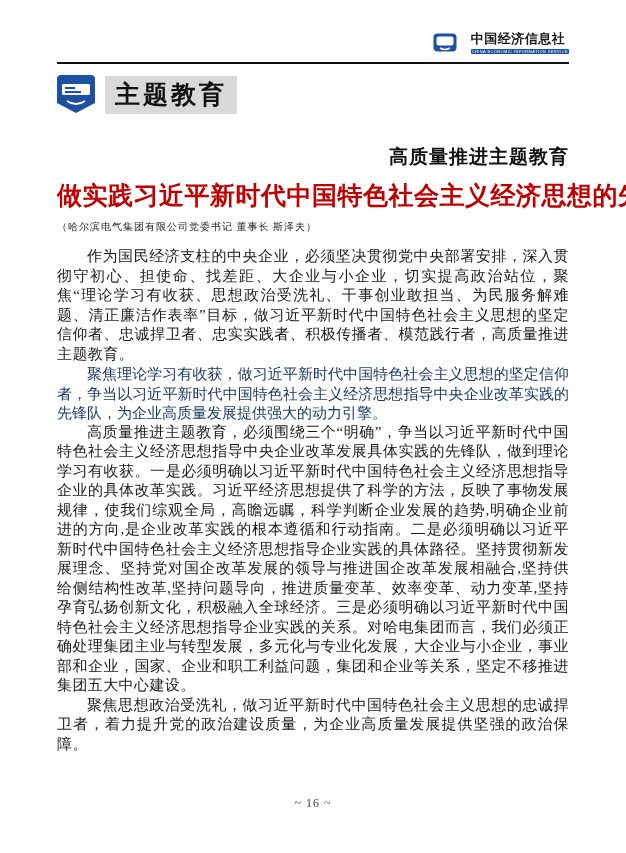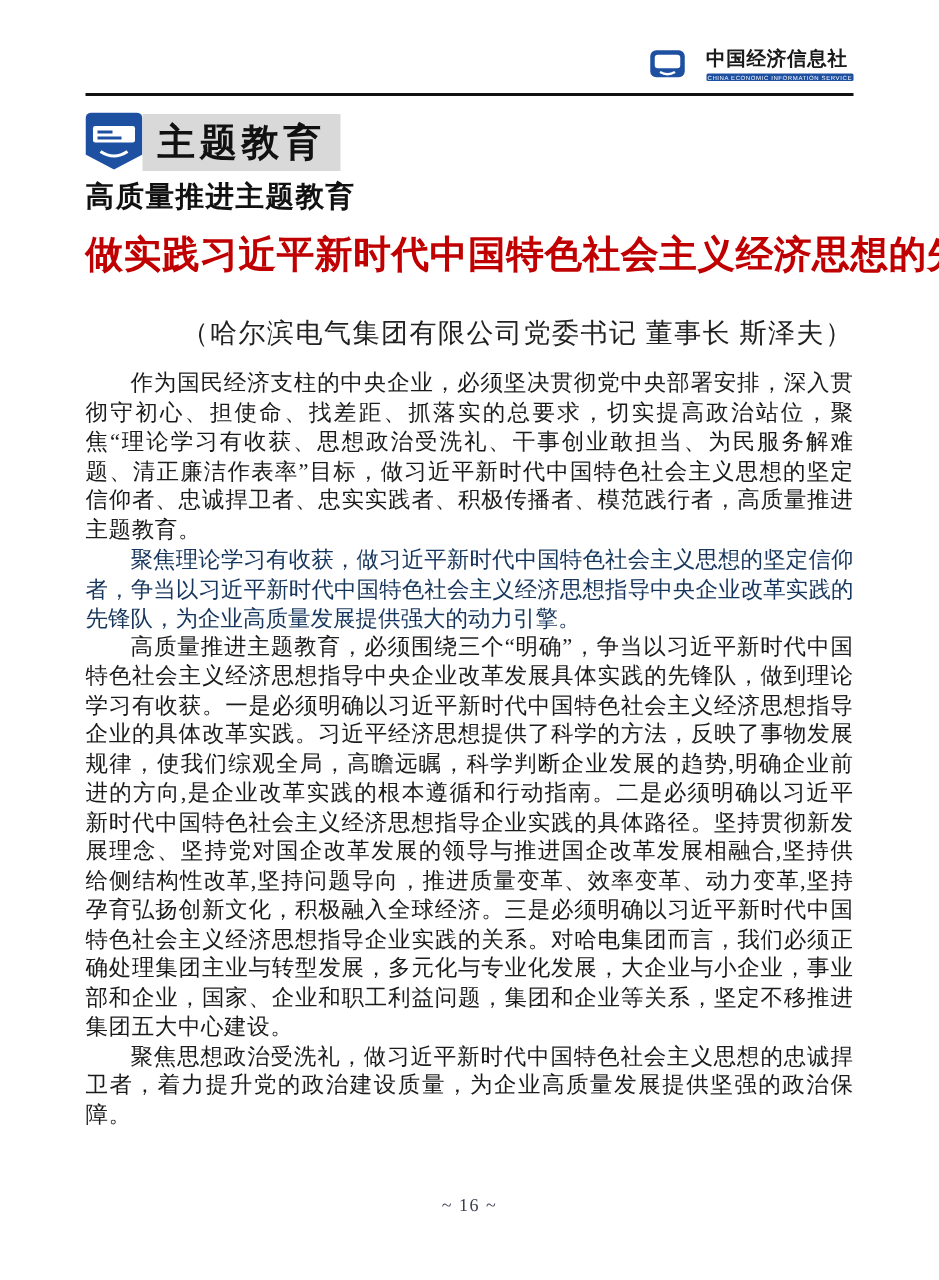--- a/index.html
+++ b/index.html
@@ -28,44 +28,44 @@
   }
   .logo-tagline {
     margin-top: 1px; background: var(--brand_blue, #1e50a2); color: #ffffff;
     font-family: "Liberation Sans", sans-serif; font-size: 4px; line-height: 5px;
     letter-spacing: 0.4px; text-align: center; white-space: nowrap; overflow: hidden;
     border-radius: 1px; padding: 0 1px;
   }
   .header-rule { height: 2px; background: #111; margin-top: 4px; }
 
   
-  .section-row { display: flex; align-items: center; margin-top: 10px; height: 42px; }
+  .section-row { display: flex; align-items: center; gap: 10px; margin-top: 10px; height: 42px; }
   .section-icon { line-height: 0; }
   .section-label {
     display: inline-block; background: var(--highlight_gray, #d9d9d9);
     font-family: "Liberation Sans", "DejaVu Sans", sans-serif;
     font-weight: bold; font-size: 25px; letter-spacing: 3px; color: #111;
     padding: 2px 10px 3px 10px;
   }
 
   
   .kicker {
-    margin-top: 2px; text-align: left;
+    margin-top: 28px; text-align: right;
     font-family: "Liberation Sans", "DejaVu Sans", sans-serif;
     font-weight: bold; font-size: 19px; color: #111; letter-spacing: 1px;
   }
   .title {
     margin-top: 9px; text-align: center;
     font-family: "Liberation Sans", "DejaVu Sans", sans-serif;
     font-weight: bold; font-size: 25px; letter-spacing: 0.5px;
     color: var(--accent_red, #c00000); white-space: nowrap;
   }
   .byline {
-    margin-top: 24px; text-align: right;
-    font-size: 18px; color: #222; letter-spacing: 1px;
+    margin-top: 8px; text-align: left;
+    font-size: 10px; color: #222; letter-spacing: 1px;
   }
 
   
   .body-text { margin-top: 13px; max-height: 562px; overflow: hidden; }
   .body-text p {
     font-size: 15px; line-height: 19.5px; text-align: justify;
     text-indent: 2em; color: #1b1b1b; letter-spacing: 0.4px;
   }
   .body-text p.emphasis {
     font-family: "Liberation Sans", "DejaVu Sans", sans-serif;
@@ -114,21 +114,21 @@
       </svg>
     </span>
     <span class="section-label">主题教育</span>
   </div>
 
   <h1 class="kicker">高质量推进主题教育</h1>
   <h2 class="title">做实践习近平新时代中国特色社会主义经济思想的先锋</h2>
   <div class="byline">（哈尔滨电气集团有限公司党委书记  董事长  斯泽夫）</div>
 
   <div class="body-text">
-    <p>作为国民经济支柱的中央企业，必须坚决贯彻党中央部署安排，深入贯彻守初心、担使命、找差距、抓落实的总要求，切实提高政治站位，聚焦“理论学习有收获、思想政治受洗礼、干事创业敢担当、为民服务解难题、清正廉洁作表率”目标，做习近平新时代中国特色社会主义思想的坚定信仰者、忠诚捍卫者、忠实实践者、积极传播者、模范践行者，高质量推进主题教育。</p>
+    <p>作为国民经济支柱的中央企业，必须坚决贯彻党中央部署安排，深入贯彻守初心、担使命、找差距、大企业与小企业，切实提高政治站位，聚焦“理论学习有收获、思想政治受洗礼、干事创业敢担当、为民服务解难题、清正廉洁作表率”目标，做习近平新时代中国特色社会主义思想的坚定信仰者、忠诚捍卫者、忠实实践者、积极传播者、模范践行者，高质量推进主题教育。</p>
     <p class="emphasis">聚焦理论学习有收获，做习近平新时代中国特色社会主义思想的坚定信仰者，争当以习近平新时代中国特色社会主义经济思想指导中央企业改革实践的先锋队，为企业高质量发展提供强大的动力引擎。</p>
     <p>高质量推进主题教育，必须围绕三个“明确”，争当以习近平新时代中国特色社会主义经济思想指导中央企业改革发展具体实践的先锋队，做到理论学习有收获。一是必须明确以习近平新时代中国特色社会主义经济思想指导企业的具体改革实践。习近平经济思想提供了科学的方法，反映了事物发展规律，使我们综观全局，高瞻远瞩，科学判断企业发展的趋势,明确企业前进的方向,是企业改革实践的根本遵循和行动指南。二是必须明确以习近平新时代中国特色社会主义经济思想指导企业实践的具体路径。坚持贯彻新发展理念、坚持党对国企改革发展的领导与推进国企改革发展相融合,坚持供给侧结构性改革,坚持问题导向，推进质量变革、效率变革、动力变革,坚持孕育弘扬创新文化，积极融入全球经济。三是必须明确以习近平新时代中国特色社会主义经济思想指导企业实践的关系。对哈电集团而言，我们必须正确处理集团主业与转型发展，多元化与专业化发展，大企业与小企业，事业部和企业，国家、企业和职工利益问题，集团和企业等关系，坚定不移推进集团五大中心建设。</p>
     <p>聚焦思想政治受洗礼，做习近平新时代中国特色社会主义思想的忠诚捍卫者，着力提升党的政治建设质量，为企业高质量发展提供坚强的政治保障。</p>
 
   </div>
 
   <div class="footer">~ 16 ~</div>
 
 </div>
 

